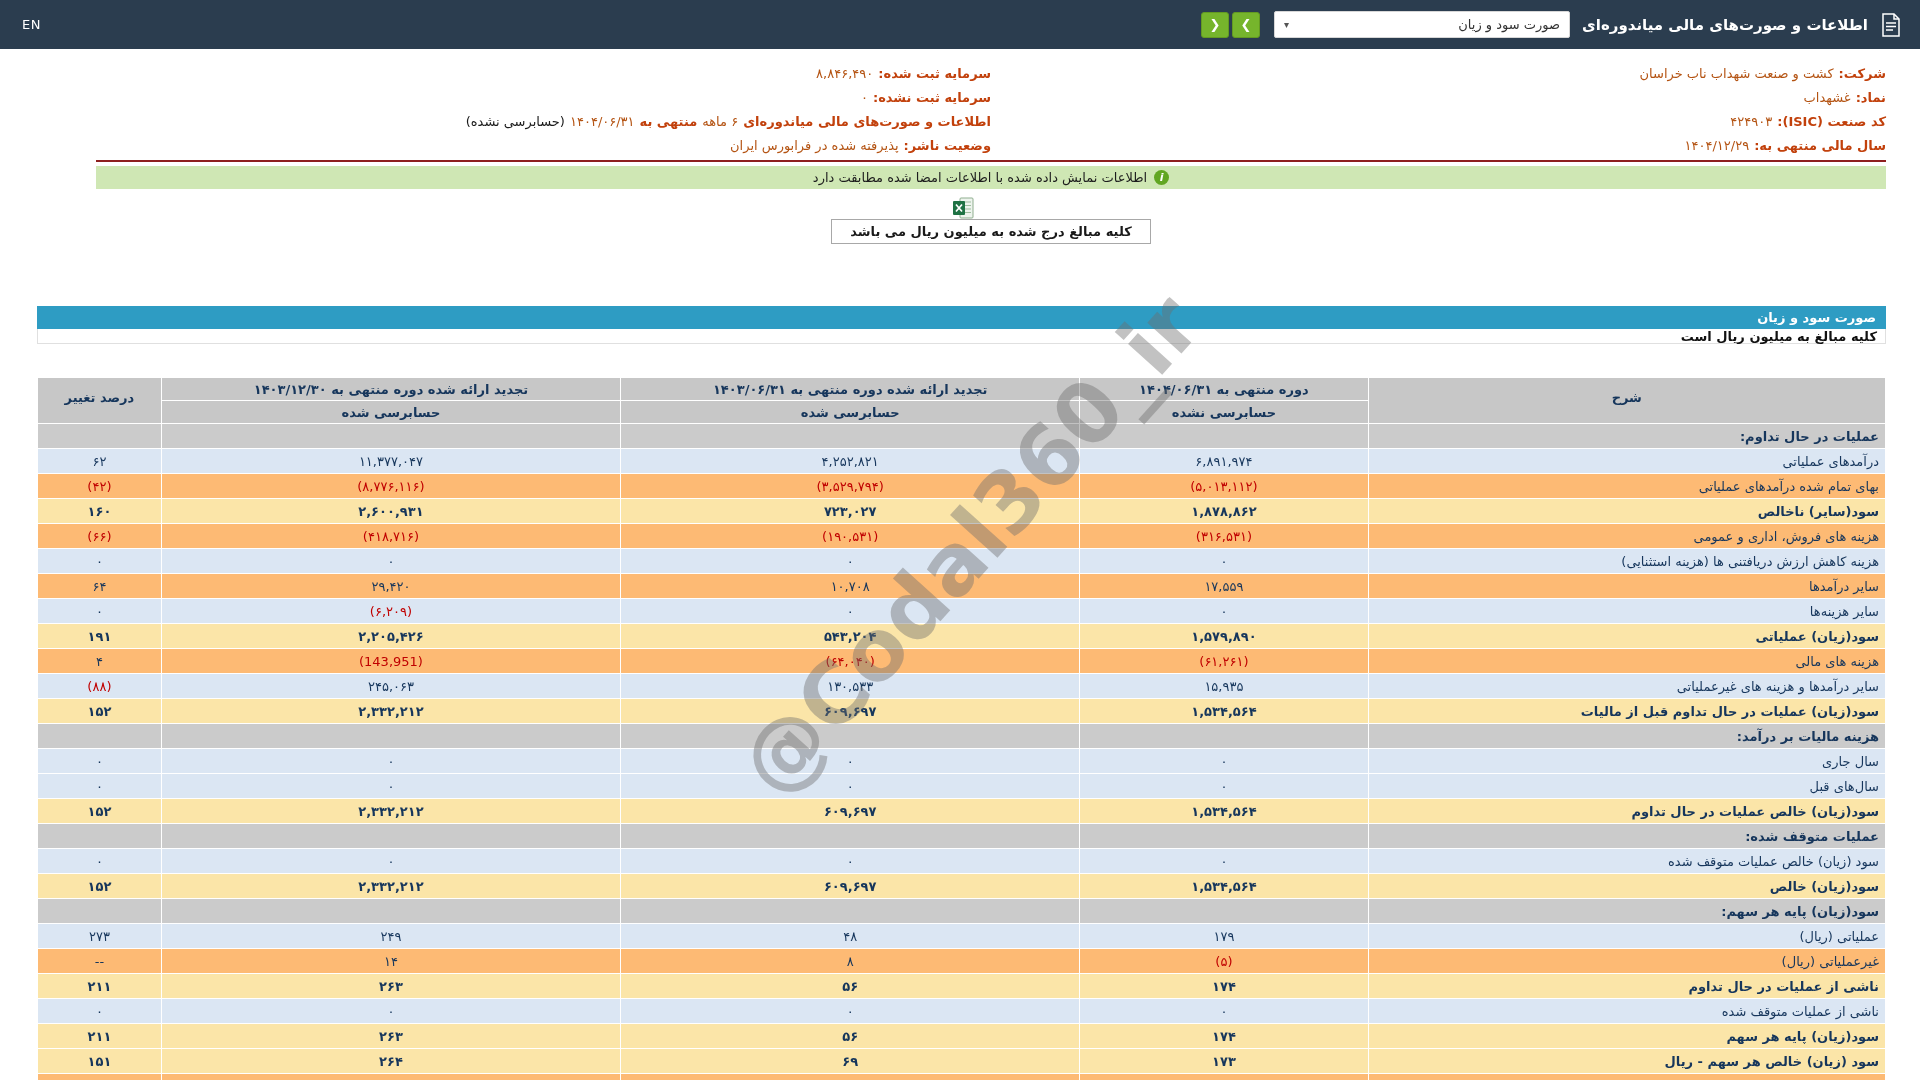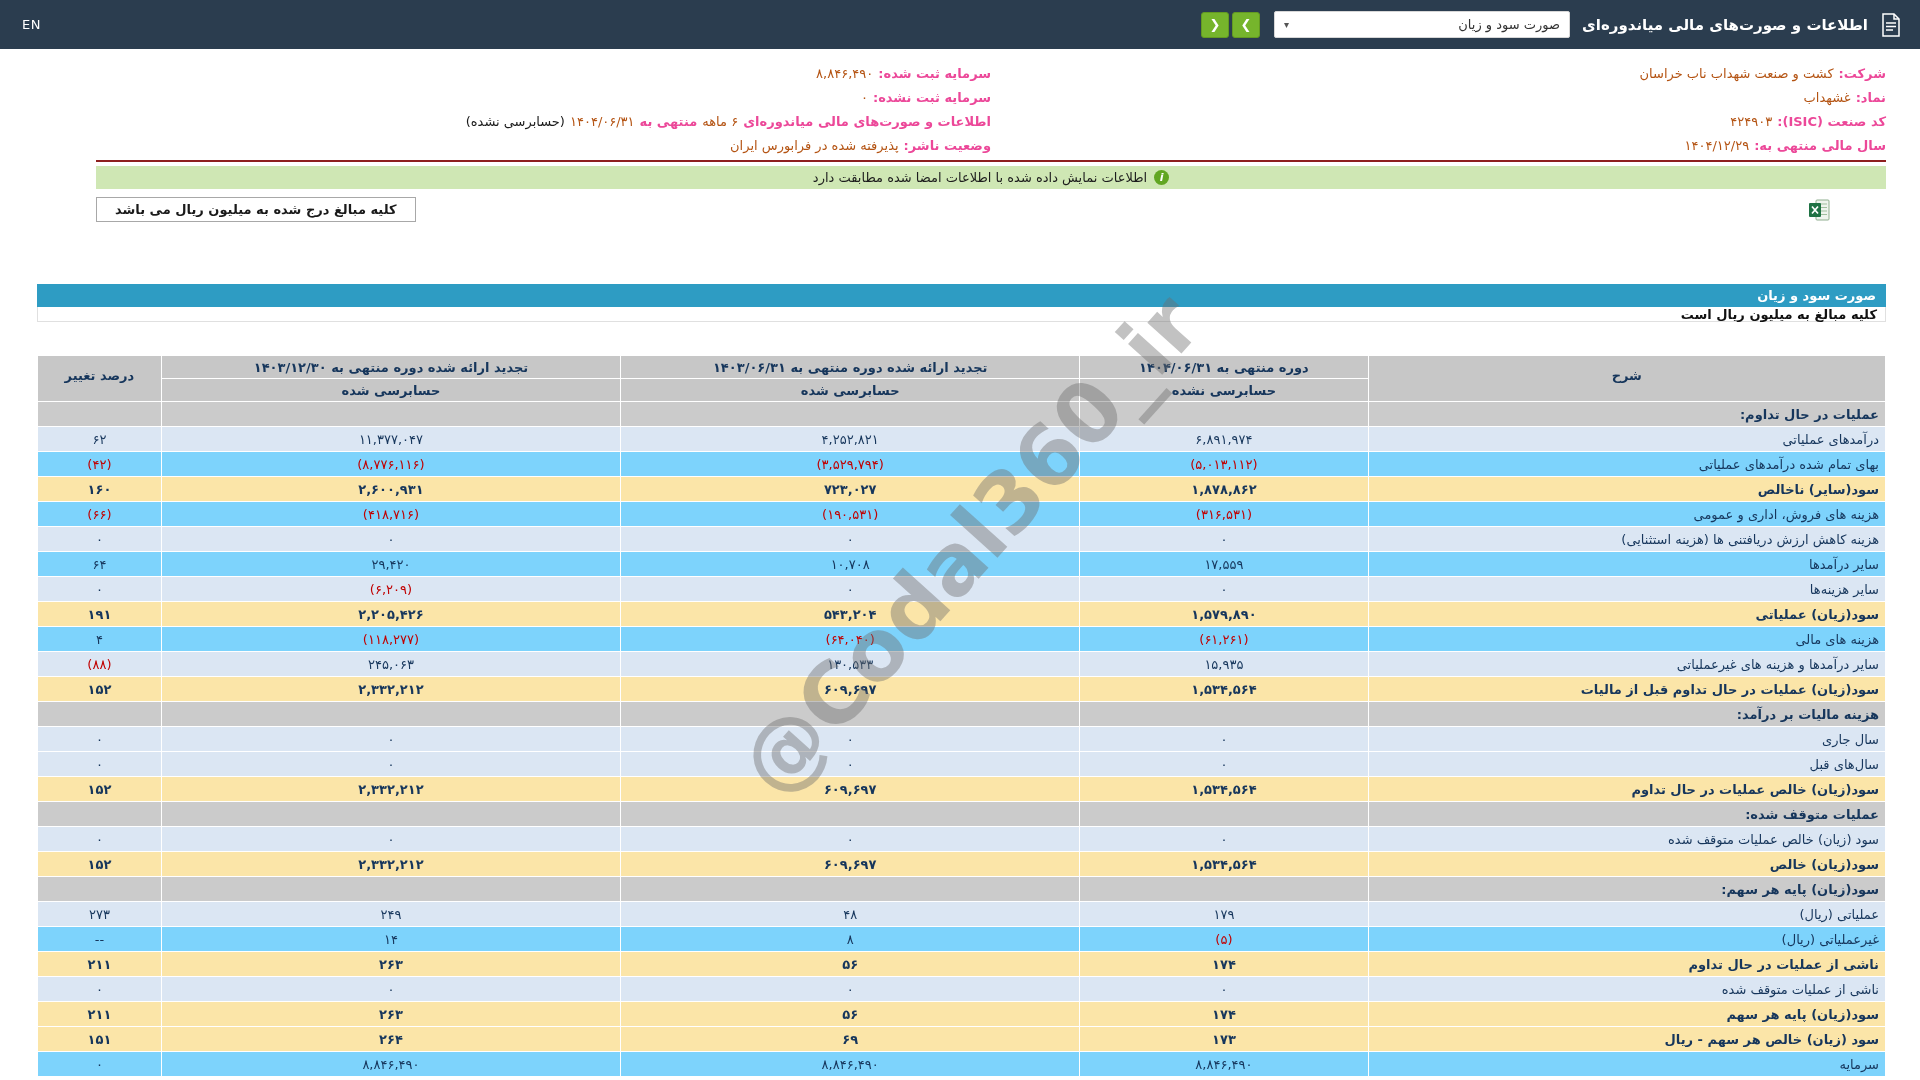--- a/index.html
+++ b/index.html
@@ -21,29 +21,29 @@
   .nav-btns { display:flex; gap:3px; margin-right:2px; }
   .nav-btn { width:28px; height:26px; background:#76b52c; border:1px solid #639a21; border-radius:3px;
     color:#fff; display:flex; align-items:center; justify-content:center; font-size:13px; cursor:pointer; }
   .en-link { margin-right:auto; color:#fff; font-size:13px; cursor:pointer; letter-spacing:.5px; }
 
   
   .info-wrap { margin:12px 34px 0 96px; }
   .info-cols { display:flex; }
   .info-col { width:50%; }
   .info-row { height:24px; display:flex; align-items:center; gap:5px; font-size:13px; white-space:nowrap; }
-  .info-row .lbl { font-weight:bold; color:#ec4899; }
+  .info-row .lbl { font-weight:bold; color:#c2410c; }
   .info-row .plain { color:#1a1a1a; }
   .info-row .val { color:#b45312; }
   .maroon-line { border-top:2px solid #8e1f1f; margin-top:3px; }
   .green-banner { margin-top:4px; height:23px; background:#cfe7b4; display:flex; align-items:center;
     justify-content:center; gap:7px; font-size:13px; color:#1d1d1d; }
   .info-circle-icon { width:15px; height:15px; border-radius:50%; background:#61a622; color:#fff; font-size:11px;
     font-weight:bold; font-style:italic; display:flex; align-items:center; justify-content:center; }
-  .tools-row { margin-top:8px; display:flex; justify-content:space-between; align-items:center; }
+  .tools-row { margin-top:8px; display:flex; justify-content:space-between; align-items:center;flex-direction:column; }
   .excel-btn { cursor:pointer; display:flex; margin-right:56px; }
   .note-box { border:1px solid #a8a8a8; background:#fff; padding:4px 18px; font-size:13px; font-weight:bold; color:#1a1a1a; }
 
   
   .main-wrap { margin:62px 34px 0 37px; }
   .statement-bar { height:23px; background:#2e9cc3; color:#fff; font-size:13px; font-weight:bold;
     display:flex; align-items:center; padding:0 10px; }
   .units-bar { height:15px; border:1px solid #e0e0e0; border-top:none; background:#fff;
     display:flex; align-items:center; padding:0 8px; font-size:13px; font-weight:bold; color:#111; }
 
@@ -51,21 +51,21 @@
   .fin-table { width:100%; border-collapse:collapse; table-layout:fixed; margin-top:33px; }
   .fin-table th, .fin-table td { border:1px solid #fff; font-size:13px; padding:0 6px;
     overflow:hidden; white-space:nowrap; }
   .fin-table thead th { background:#c7c7c7; color:#16365c; height:23px; text-align:center; font-weight:bold; }
   .fin-table thead th.h-desc, .fin-table thead th.h-chg { vertical-align:top; padding-top:12px; }
   .fin-table td { height:25px; color:#16365c; }
   td.c-label { text-align:right; }
   td.c-num { text-align:center; }
   td.c-num > span { direction:ltr; unicode-bidi:embed; }
   tr.row-blue td { background:#dbe6f3; }
-  tr.row-white td { background:#7dd3fc; }
+  tr.row-white td { background:#fdba74; }
   tr.row-yellow td { background:#fbe5a8; font-weight:bold; }
   tr.row-section td { background:#cbcbcb; font-weight:bold; }
   td.neg, td.neg > span { color:#c00000; }
 
   
   .watermark { position:absolute; top:300px; left:690px; width:560px; height:490px; z-index:50;
     display:flex; align-items:center; justify-content:center; pointer-events:none;
     transform:rotate(-48deg); font-size:84px; font-weight:bold; color:rgba(110,110,110,0.42); direction:ltr; }
 </style>
 </head>
@@ -241,21 +241,21 @@
           <td class="c-label"><span>سود(زیان) عملیاتی</span></td>
           <td class="c-num"><span>۱,۵۷۹,۸۹۰</span></td>
           <td class="c-num"><span>۵۴۳,۲۰۴</span></td>
           <td class="c-num"><span>۲,۲۰۵,۴۲۶</span></td>
           <td class="c-num"><span>۱۹۱</span></td>
         </tr>
         <tr class="row-white">
           <td class="c-label"><span>هزینه های مالی</span></td>
           <td class="c-num neg"><span>(۶۱,۲۶۱)</span></td>
           <td class="c-num neg"><span>(۶۴,۰۴۰)</span></td>
-          <td class="c-num neg"><span>(۱۱۸,۲۷۷)</span></td>
+          <td class="c-num neg"><span>(143,951)</span></td>
           <td class="c-num"><span>۴</span></td>
         </tr>
         <tr class="row-blue">
           <td class="c-label"><span>سایر درآمدها و هزینه های غیرعملیاتی</span></td>
           <td class="c-num"><span>۱۵,۹۳۵</span></td>
           <td class="c-num"><span>۱۳۰,۵۳۳</span></td>
           <td class="c-num"><span>۲۴۵,۰۶۳</span></td>
           <td class="c-num neg"><span>(۸۸)</span></td>
         </tr>
         <tr class="row-yellow">

